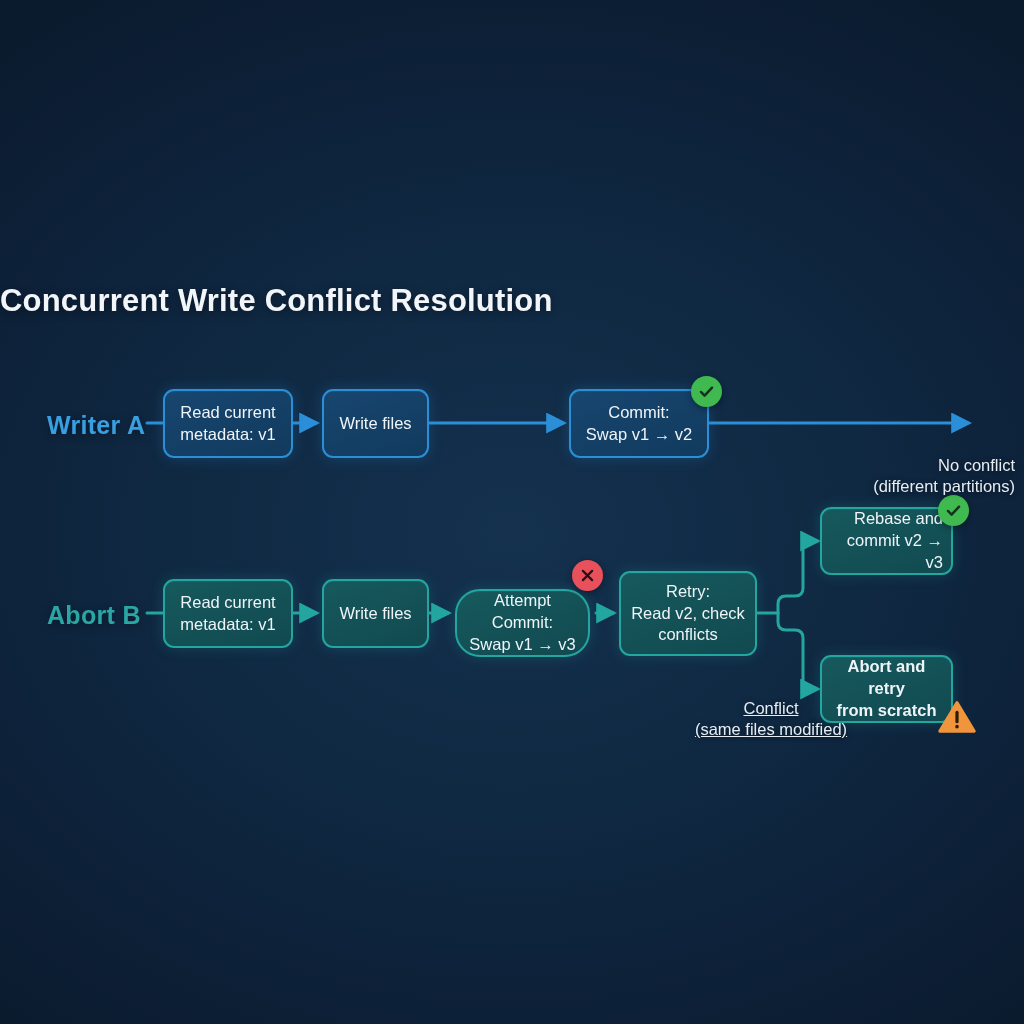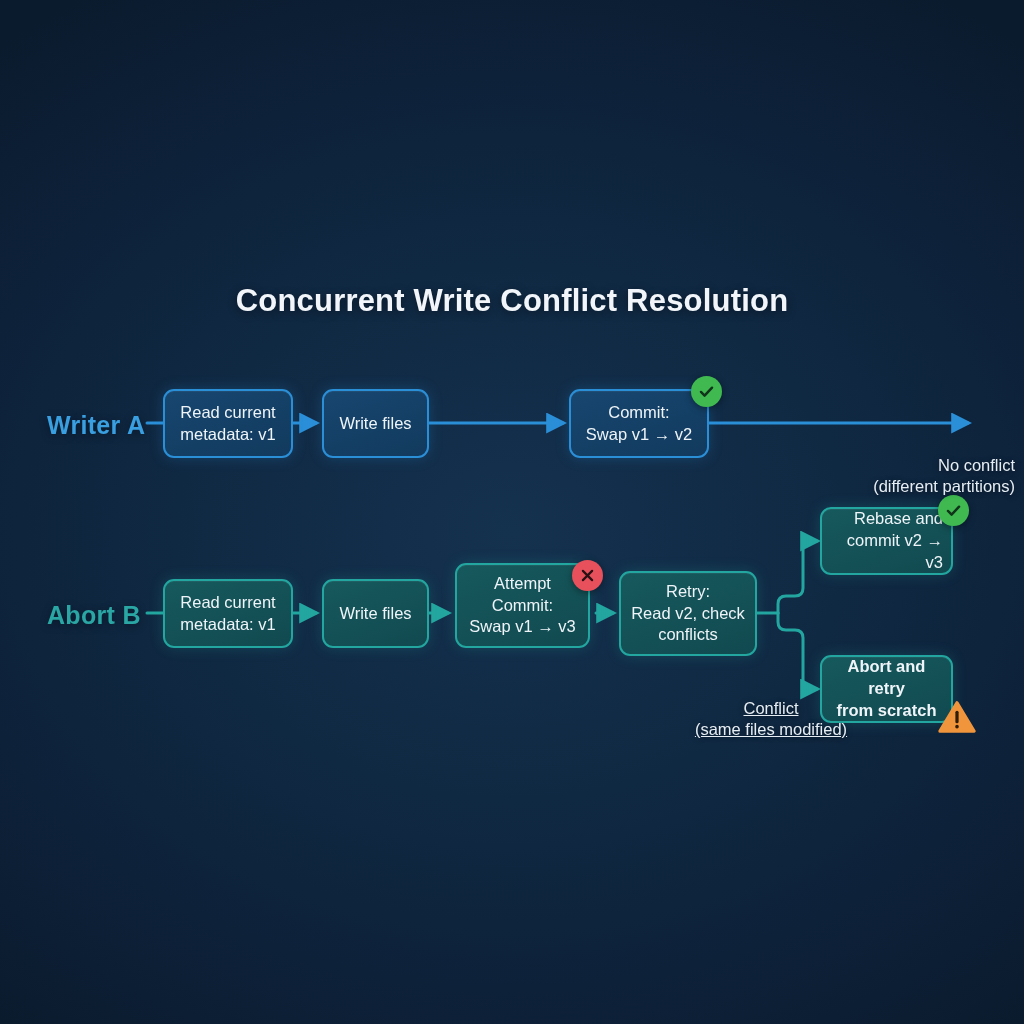--- a/index.html
+++ b/index.html
@@ -16,21 +16,21 @@
       radial-gradient(ellipse 78% 62% at 50% 52%, #14314e 0%, #102943 42%, #0d2139 72%, #0b1b2e 100%);
     font-family: "Liberation Sans", sans-serif;
     -webkit-font-smoothing: antialiased;
   }
 
   
   #title {
     position: absolute;
     left: 0; top: 283px;
     width: 1024px;
-    text-align: center;
+    text-align: left;
     color: #f2f6fa;
     font-size: 31px;
     font-weight: bold;
     letter-spacing: .2px;
     text-shadow: 0 2px 10px rgba(0,0,0,.45);
   }
 
   
   #wires {
     position: absolute;
@@ -158,21 +158,21 @@
     <svg width="19" height="19" viewBox="0 0 24 24" aria-hidden="true">
       <path d="M5 12.6 L9.6 17.2 L19 7.2" fill="none" stroke="#10331a" stroke-width="3.1" stroke-linecap="round" stroke-linejoin="round"></path>
     </svg>
   </div>
 
   <div class="node teal" style="left:163px; top:579px; width:130px; height:69px;">Read current
 metadata: v1</div>
 
   <div class="node teal" style="left:322px; top:579px; width:107px; height:69px;">Write files</div>
 
-  <div class="node teal" style="left:455px; top:563px; width:135px; height:85px;">Attempt
+  <div class="node teal" style="left:455px; top:589px; width:135px; height:68px;border-radius:25px;">Attempt
 Commit:
 Swap v1 → v3</div>
 
   <div class="badge fail" style="left:572px; top:560px;">
     <svg width="17" height="17" viewBox="0 0 24 24" aria-hidden="true">
       <path d="M5.5 5.5 L18.5 18.5 M18.5 5.5 L5.5 18.5" fill="none" stroke="#2a1014" stroke-width="3.1" stroke-linecap="round"></path>
     </svg>
   </div>
 
   <div class="node teal" style="left:619px; top:571px; width:138px; height:85px;">Retry:

